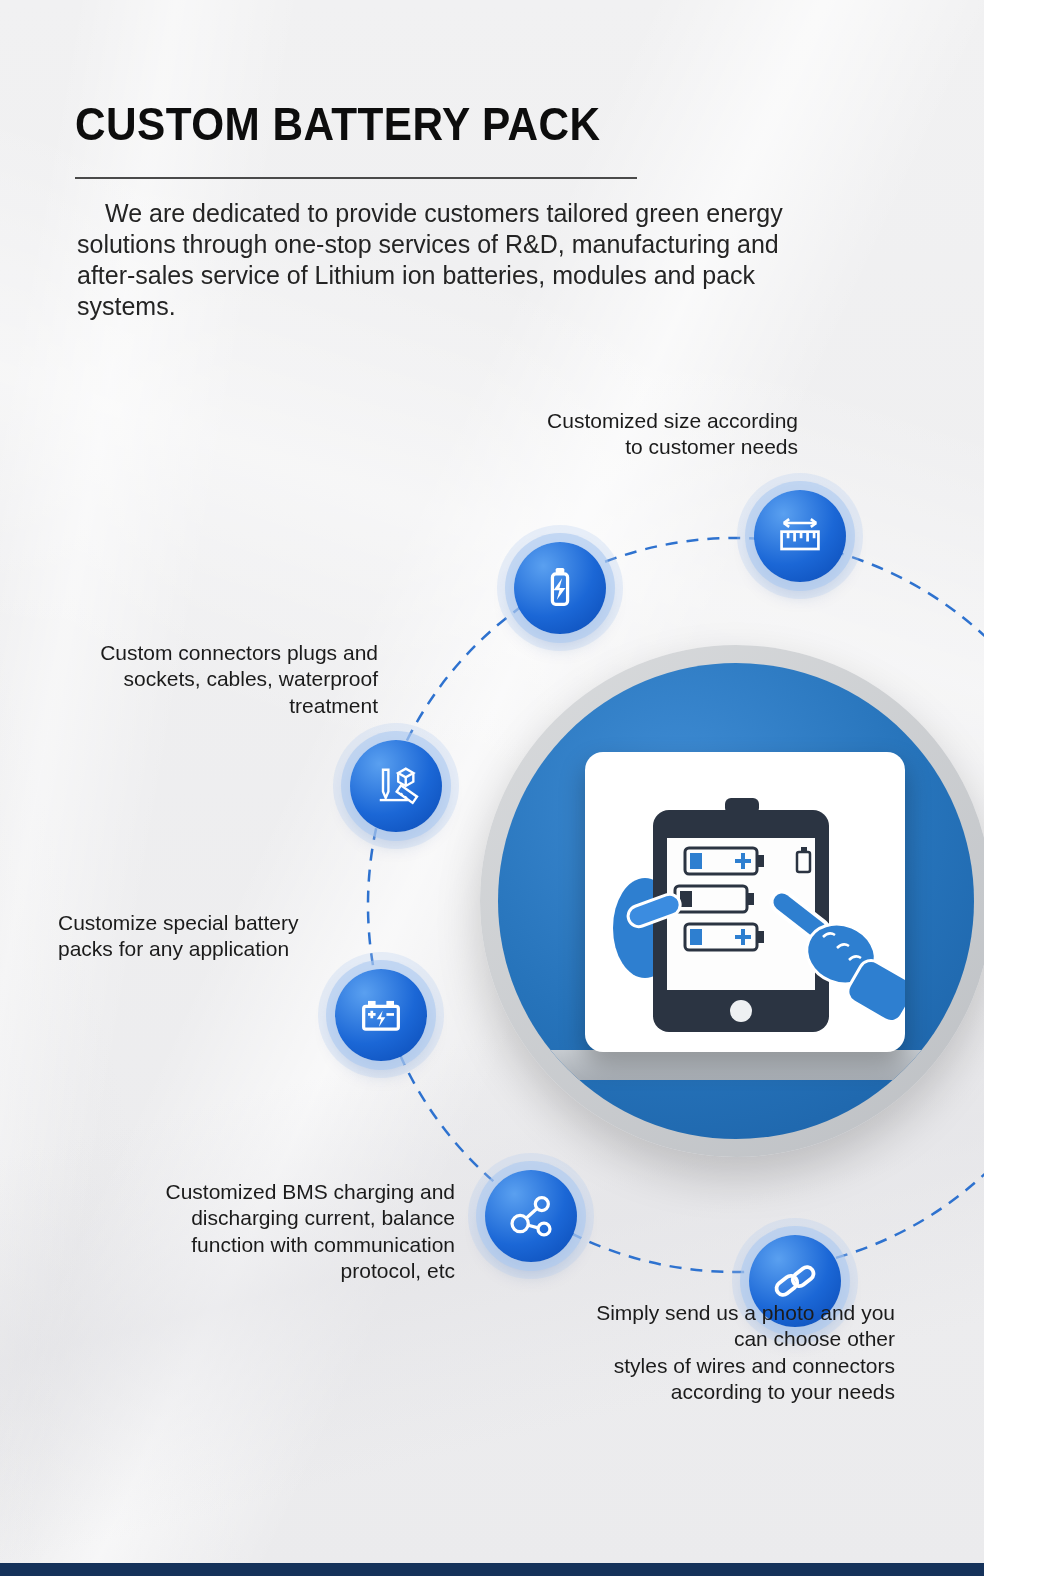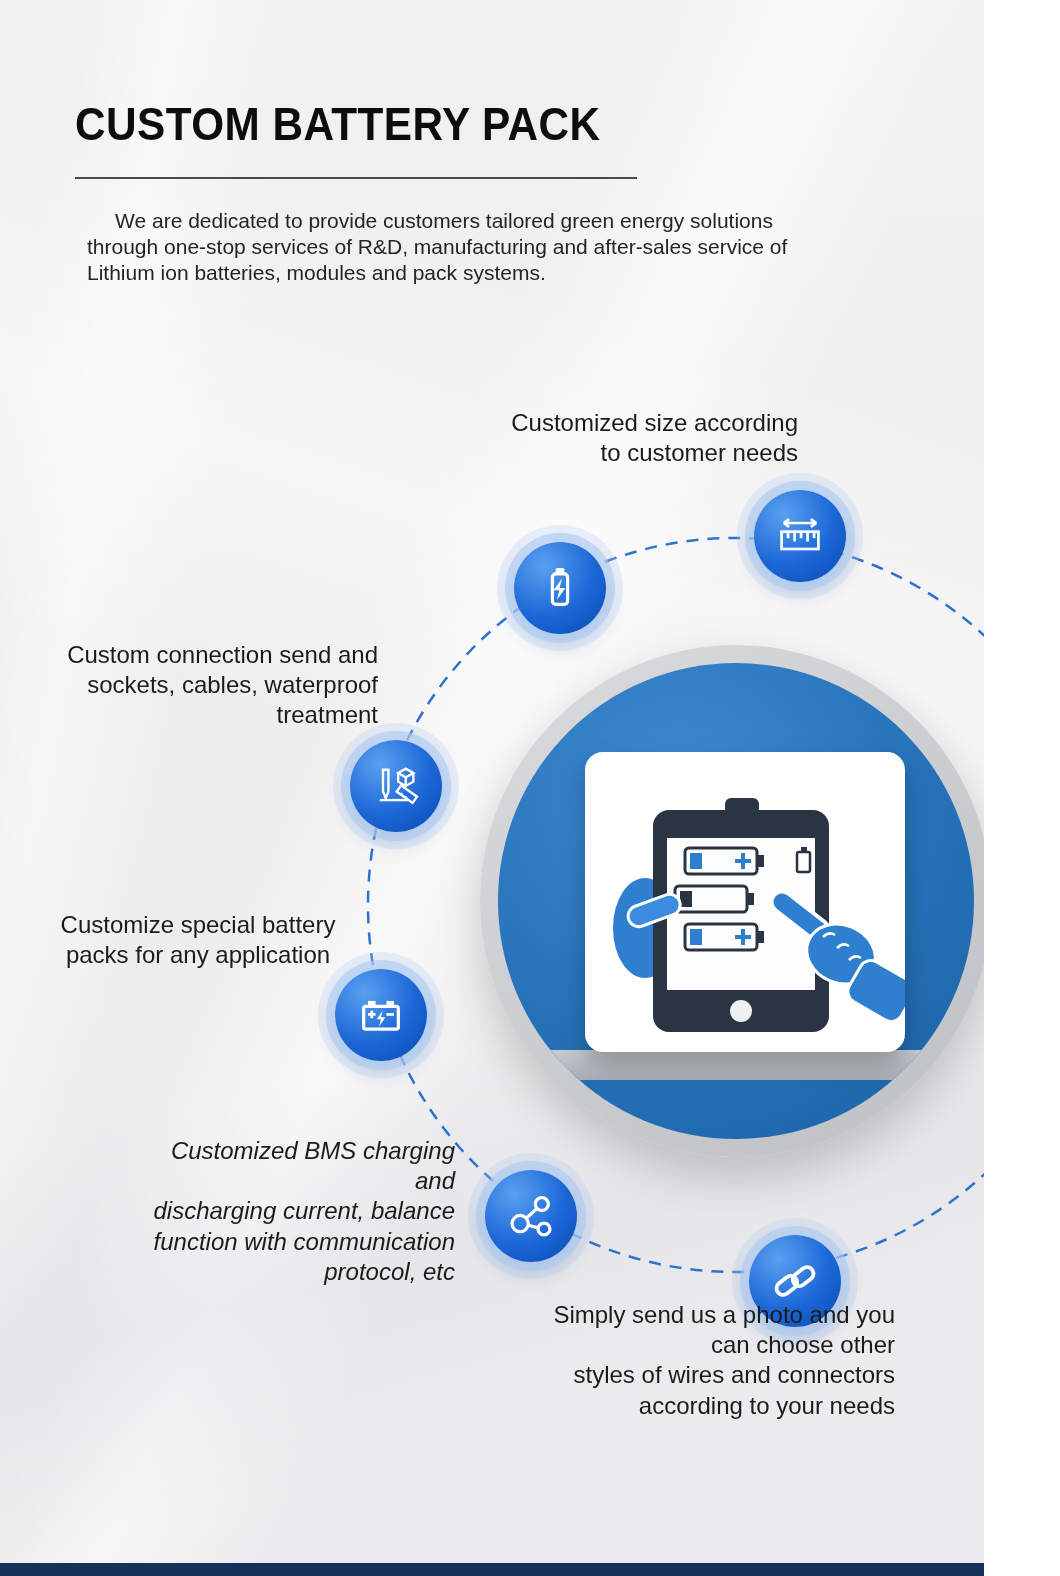--- a/index.html
+++ b/index.html
@@ -18,22 +18,22 @@
   .s2{left:-100px;top:1000px;width:1500px;height:400px;transform:rotate(-14deg);
       background:linear-gradient(180deg,rgba(228,228,230,0),rgba(224,224,228,.5),rgba(228,228,230,0));}
 
   .title{
     position:absolute;left:75px;top:96px;margin:0;
     font-size:47px;font-weight:900;letter-spacing:.5px;color:#0d0d0d;
     transform:scaleX(.9);transform-origin:left center;white-space:nowrap;
   }
   .title-rule{position:absolute;left:75px;top:177px;width:562px;height:2px;background:#4a4a4a;}
   .intro{
-    position:absolute;left:75px;top:196px;width:715px;margin:12px;
-    font-size:21px;line-height:1.24;color:#242424;text-indent:28px;
+    position:absolute;left:75px;top:196px;width:715px;margin:2px;
+    font-size:25px;line-height:1.24;color:#242424;text-indent:28px;
   }
 
   .dashed-ring{position:absolute;left:365px;top:535px;width:740px;height:740px;}
 
   .main-circle{
     position:absolute;left:480px;top:645px;width:512px;height:512px;border-radius:50%;
     background:linear-gradient(145deg,#d9dbdd,#bdc0c4);
     box-shadow:0 20px 45px rgba(0,0,0,.18);
   }
   .inner-circle{
@@ -51,24 +51,24 @@
   .icon-badge{
     position:absolute;width:92px;height:92px;border-radius:50%;
     display:flex;align-items:center;justify-content:center;
     background:radial-gradient(circle at 32% 26%, #5aa0f0 0%, #1b67d6 55%, #0a4ab4 100%);
     box-shadow:0 0 0 9px rgba(172,202,240,.62), 0 0 0 17px rgba(172,202,240,.26), 0 10px 20px rgba(10,60,140,.25);
   }
   .icon-badge .icon{display:flex;}
   .icon-badge svg{width:52px;height:52px;}
 
   .feature-label{
-    position:absolute;font-size:24px;line-height:1.26;color:#1b1b1b;white-space:pre-line;
+    position:absolute;font-size:21px;line-height:1.26;color:#1b1b1b;white-space:pre-line;
   }
   .align-right{text-align:right;}
-  .align-center{text-align:center;}
+  .align-center{}
 
   .footer-bar{position:absolute;left:0;bottom:0;width:100%;height:13px;background:#15325a;}
 </style>
 </head>
 <body>
 
 <div class="page">
 
   <div class="bg-streak s1"></div>
   <div class="bg-streak s2"></div>
@@ -186,28 +186,28 @@
         <rect x="6" y="22" width="21" height="12" rx="6" transform="rotate(-38 16.5 28)"></rect>
         <rect x="21" y="14" width="21" height="12" rx="6" transform="rotate(-38 31.5 20)"></rect>
       </svg>
     </span>
   </div>
 
   <div class="feature-label align-right" style="left:498px;top:408px;width:300px;">Customized size according
 to customer needs</div>
 
 
-  <div class="feature-label align-right" style="left:63px;top:640px;width:315px;">Custom connection send and
+  <div class="feature-label align-right" style="left:63px;top:640px;width:315px;">Custom connectors plugs and
 sockets, cables, waterproof
 treatment</div>
 
   <div class="feature-label align-center" style="left:58px;top:910px;width:280px;">Customize special battery
 packs for any application</div>
 
-  <div class="feature-label align-right" style="left:133px;top:1136px;width:322px;font-style:italic;">Customized BMS charging and
+  <div class="feature-label align-right" style="left:133px;top:1179px;width:322px;">Customized BMS charging and
 discharging current, balance
 function with communication
 protocol, etc</div>
 
   <div class="feature-label align-right" style="left:553px;top:1300px;width:342px;">Simply send us a photo and you
 can choose other
 styles of wires and connectors
 according to your needs</div>
 
   <div class="footer-bar"></div>

